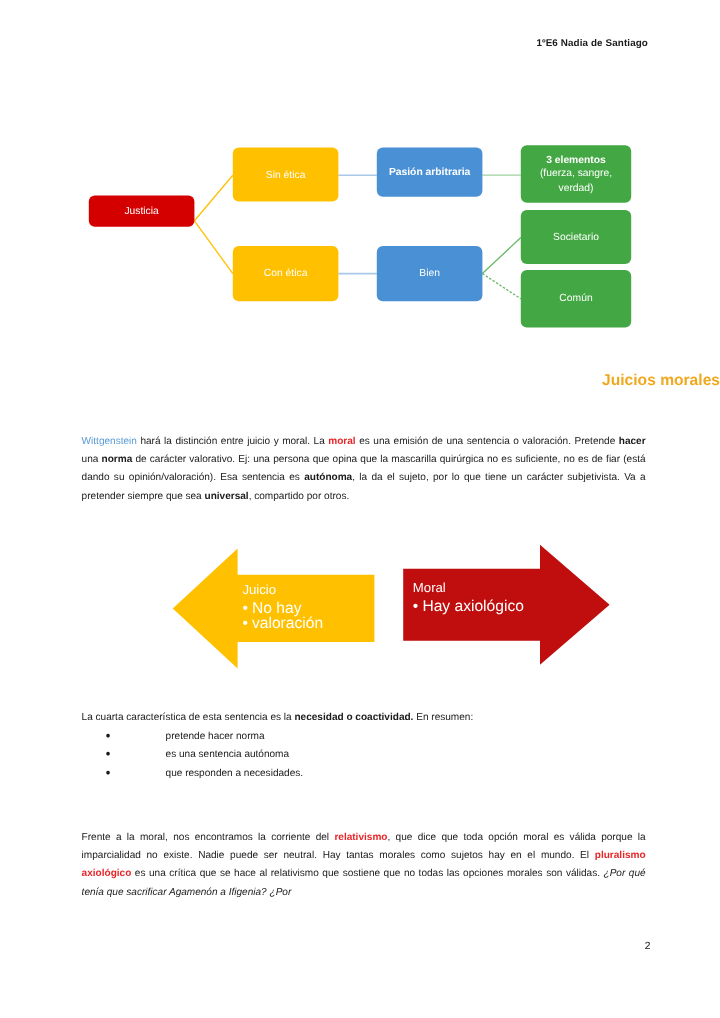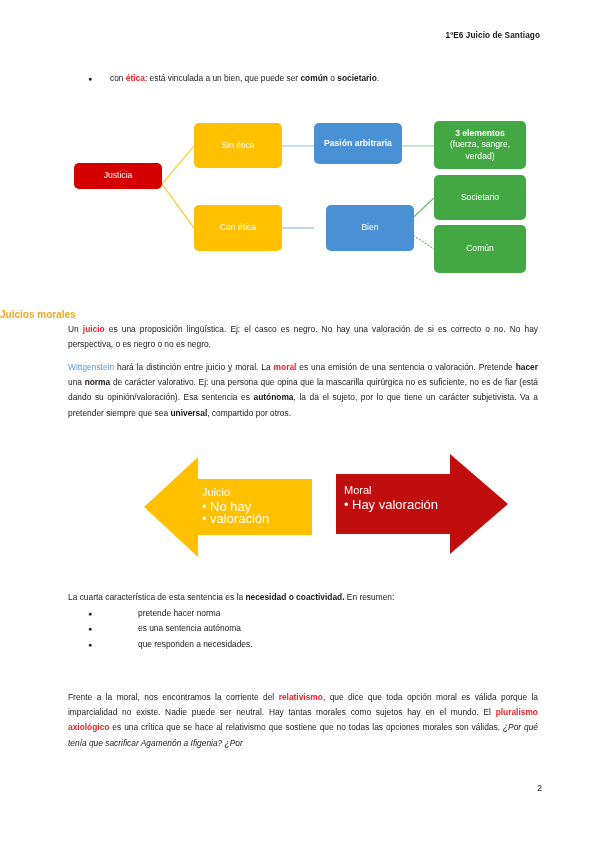--- a/index.html
+++ b/index.html
@@ -85,33 +85,33 @@
     font-size: 8.6px;
     line-height: 11.5px;
     box-sizing: border-box;
     padding: 2px 0;
     z-index: 2;
   }
   .n-justicia  { left:14px;  top:48px;  width:88px; height:26px; background:#d40000; }
   .n-sinetica  { left:134px; top:8px;   width:88px; height:45px; background:#ffc000; }
   .n-conetica  { left:134px; top:90px;  width:88px; height:46px; background:#ffc000; }
   .n-pasion    { left:254px; top:8px;   width:88px; height:41px; background:#4a90d4; font-weight:bold; }
-  .n-bien      { left:254px; top:90px;  width:88px; height:46px; background:#4a90d4;margin-left:12px; }
+  .n-bien      { left:254px; top:90px;  width:88px; height:46px; background:#4a90d4; }
   .n-treselem  { left:374px; top:6px;   width:92px; height:48px; background:#43a843; }
   .n-societario{ left:374px; top:60px;  width:92px; height:45px; background:#43a843; }
   .n-comun     { left:374px; top:110px; width:92px; height:48px; background:#43a843; }
 
   
   .section-heading {
     position: absolute;
     left: 0;
     top: 309px;
     width: 600px;
-    text-align: left;
-    font-size: 10px;
+    text-align: right;
+    font-size: 13px;
     font-weight: bold;
     color: #f0a81e;
   }
 
   
   .arrows { position: absolute; left: 140px; top: 452px; width: 380px; height: 112px; }
   .arrow-label {
     position: absolute;
     color: #ffffff;
     z-index: 3;
@@ -143,26 +143,22 @@
     bottom: 55px;
     font-size: 8.6px;
     color: #1a1a1a;
   }
 </style>
 </head>
 <body>
 
 <div class="page">
 
-  <div class="doc-header">1ºE6 Juicio de Santiago</div>
-
-  <div class="top-bullet">
-    <span class="dot">●</span>
-    <span><span>con </span><span class="red">ética</span><span>: está vinculada a un bien, que puede ser </span><b>común</b><span> o </span><b>societario</b><span>.</span></span>
-  </div>
+  <div class="doc-header">1ºE6 Nadia de Santiago</div>
+
 
   <div class="diagram">
     <svg width="490" height="168">
 
       <line x1="102" y1="69" x2="134" y2="31" stroke="#ffc000" stroke-width="1.1"></line>
 
       <line x1="102" y1="69" x2="134" y2="113" stroke="#ffc000" stroke-width="1.1"></line>
 
       <line x1="222" y1="31" x2="254" y2="31" stroke="#a8c8e8" stroke-width="1.2"></line>
 
@@ -186,21 +182,20 @@
         <span>(fuerza, sangre,</span><br>
         <span>verdad)</span>
       </span>
     </div>
     <div class="node n-societario">Societario</div>
     <div class="node n-comun">Común</div>
   </div>
 
   <div class="section-heading">Juicios morales</div>
 
-  <div class="body-block" style="top:322px;"><span>Un </span><span class="red">juicio</span><span> es una proposición lingüística. Ej: el casco es negro. No hay una valoración de si es correcto o no. No hay perspectiva, o es negro o no es negro.</span></div>
 
   <div class="body-block" style="top:360px;"><span class="blue">Wittgenstein</span><span> hará la distinción entre juicio y moral. La </span><span class="red">moral</span><span> es una emisión de una sentencia o valoración. Pretende </span><b>hacer</b><span> una </span><b>norma</b><span> de carácter valorativo. Ej: una persona que opina que la mascarilla quirúrgica no es suficiente, no es de fiar (está dando su opinión/valoración). Esa sentencia es </span><b>autónoma</b><span>, la da el sujeto, por lo que tiene un carácter subjetivista. Va a pretender siempre que sea </span><b>universal</b><span>, compartido por otros.</span></div>
 
   <div class="arrows">
     <svg width="380" height="112">
 
       <polygon points="4,55 58,5 58,27 172,27 172,83 58,83 58,105" fill="#ffc000"></polygon>
 
       <polygon points="196,22 310,22 310,2 368,52 310,102 310,82 196,82" fill="#c00d0d"></polygon>
     </svg>
@@ -214,21 +209,21 @@
             <span style="position:relative;left:0;">valoración</span>
           </li>
         </ul>
       </div>
     </div>
 
     <div class="arrow-label" style="left:204px; top:32px;">
       <div class="arrow-title">Moral</div>
       <div class="arrow-bullets">
         <ul>
-          <li>Hay valoración</li>
+          <li>Hay axiológico</li>
         </ul>
       </div>
     </div>
   </div>
 
   <div class="body-block" style="top:590px;"><span>La cuarta característica de esta sentencia es la </span><b>necesidad o coactividad.</b><span> En resumen:</span></div>
 
   <div class="sum-list" style="top:606px;">
     <div class="li">
       <span class="dot">●</span>

